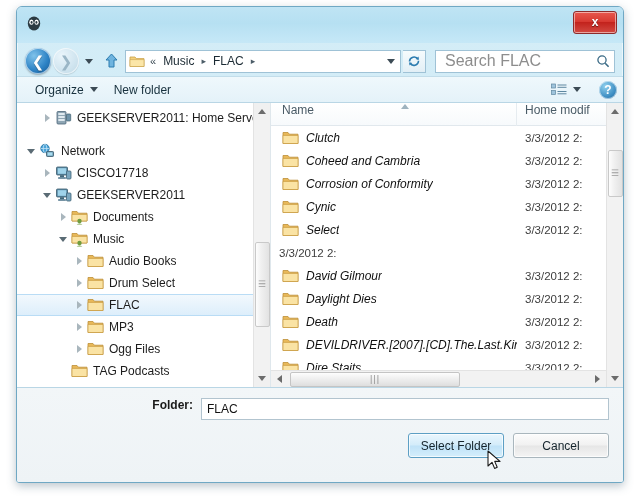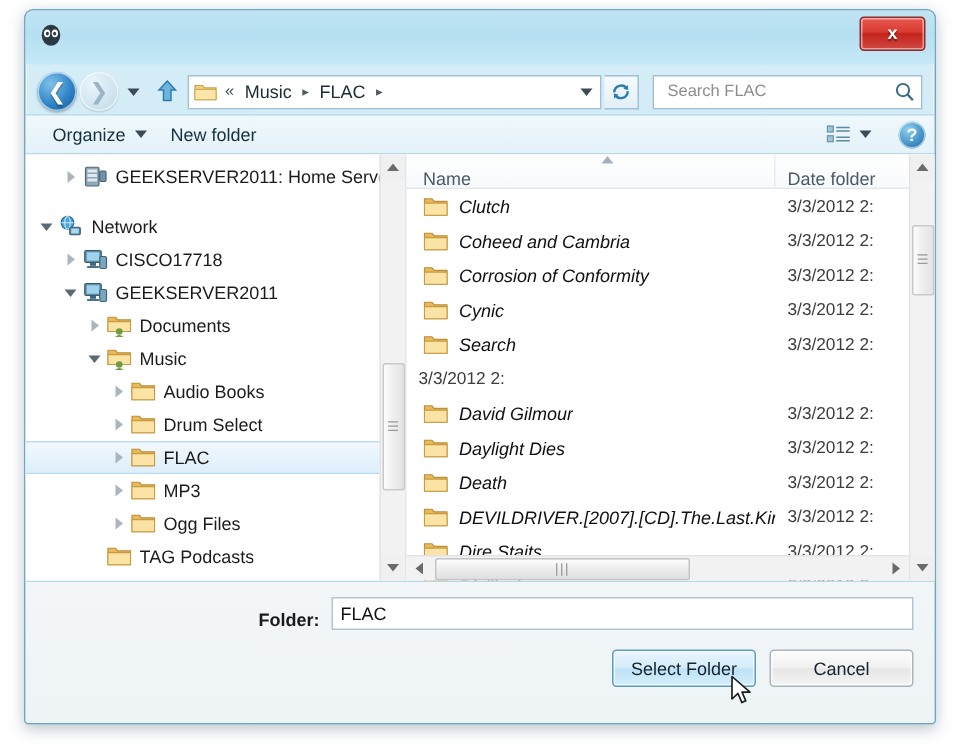--- a/index.html
+++ b/index.html
@@ -165,21 +165,21 @@
   #searchbox {
     width: 180px; height: 23px;
     background: #fff;
     border: 1px solid #9fc2d6;
     display: flex; align-items: center;
     padding: 0 4px 0 7px;
     flex: 0 0 auto;
   }
   #search-input {
     flex: 1 1 auto; border: none; outline: none;
-    font-size: 11px; color: #222;
+    font-size: 16px; color: #222;
     font-family: "Liberation Sans", sans-serif;
     background: transparent;
     min-width: 0;
   }
   #search-input::placeholder { color: #8d8d8d; }
   #search-icon { width: 14px; height: 14px; flex: 0 0 auto; }
 
   
   #cmdbar {
     height: 27px;
@@ -301,21 +301,21 @@
     position: relative;
     height: 23px;
     background: linear-gradient(180deg,#ffffff 0%, #f7fafc 100%);
     border-bottom: 1px solid #e1e8ed;
     display: flex;
     align-items: center;
     font-size: 12px;
     color: #4a5b66;
   }
   .hcol {
-    height: 23px; display: flex; align-items: flex-end;
+    height: 23px; display: flex; align-items: flex-start;
     padding: 0 6px; cursor: pointer; position: relative;
   }
   .hcol.name { width: 246px; flex: 0 0 auto; border-right: 1px solid #e6ecf0; padding-left: 11px; }
   .hcol.date { flex: 1 1 auto; padding-left: 8px; }
   #sort-marker {
     position: absolute; left: 130px; top: 1px;
     width: 0; height: 0;
     border-left: 4px solid transparent;
     border-right: 4px solid transparent;
     border-bottom: 5px solid #9fb3bf;
@@ -353,21 +353,21 @@
   .grip-h { color:#8f8f8f; font-size: 9px; letter-spacing: 1px; line-height: 1; }
 
   
   #footer {
     position: relative;
     height: 95px;
     background: linear-gradient(180deg,#f2f6f8 0%, #eef3f6 100%);
   }
   #folderrow {
     position: absolute; left: 0; right: 0; top: 10px;
-    display: flex; align-items: flex-end; margin-left: 20px;
+    display: flex; align-items: flex-start;
   }
   #folder-label {
     width: 184px; text-align: right; padding-right: 8px;
     font-size: 12px; color: #1a1a1a; font-weight: bold;
   }
   #folder-input {
     flex: 1 1 auto; margin-right: 14px;
     height: 22px;
     background: #ffffff;
     border: 1px solid #b2c4cf;
@@ -685,21 +685,21 @@
         </div>
       </div>
 
       <div id="listpane">
         <div id="list-header">
           <div class="hcol name">
             <span>Name</span>
             <span id="sort-marker"></span>
           </div>
           <div class="hcol date">
-            <span>Date folder</span>
+            <span>Home modif</span>
           </div>
         </div>
         <div id="rows">
             <div class="frow">
               <div class="fname">
                 <span class="ficon"><svg width="17" height="16" viewBox="0 0 17 16">
                     <path d="M1 2.5 L6 2.5 L7.4 4.2 L16 4.2 L16 13.5 L1 13.5 Z" fill="#e9b95a" stroke="#bd8f38" stroke-width=".8"></path>
                     <path d="M1 5.4 L16 5.4 L16 13.5 L1 13.5 Z" fill="#fae3a4" stroke="#c89b3f" stroke-width=".7"></path>
                   </svg></span>
                 <span class="ftext">Clutch</span>
@@ -735,21 +735,21 @@
                 <span class="ftext">Cynic</span>
               </div>
               <div class="fdate">3/3/2012 2:</div>
             </div>
             <div class="frow">
               <div class="fname">
                 <span class="ficon"><svg width="17" height="16" viewBox="0 0 17 16">
                     <path d="M1 2.5 L6 2.5 L7.4 4.2 L16 4.2 L16 13.5 L1 13.5 Z" fill="#e9b95a" stroke="#bd8f38" stroke-width=".8"></path>
                     <path d="M1 5.4 L16 5.4 L16 13.5 L1 13.5 Z" fill="#fae3a4" stroke="#c89b3f" stroke-width=".7"></path>
                   </svg></span>
-                <span class="ftext">Search</span>
+                <span class="ftext">Select</span>
               </div>
               <div class="fdate">3/3/2012 2:</div>
             </div>
             <div class="frow">
               <div class="fdate">3/3/2012 2:</div>
             </div>
             <div class="frow">
               <div class="fname">
                 <span class="ficon"><svg width="17" height="16" viewBox="0 0 17 16">
                     <path d="M1 2.5 L6 2.5 L7.4 4.2 L16 4.2 L16 13.5 L1 13.5 Z" fill="#e9b95a" stroke="#bd8f38" stroke-width=".8"></path>

